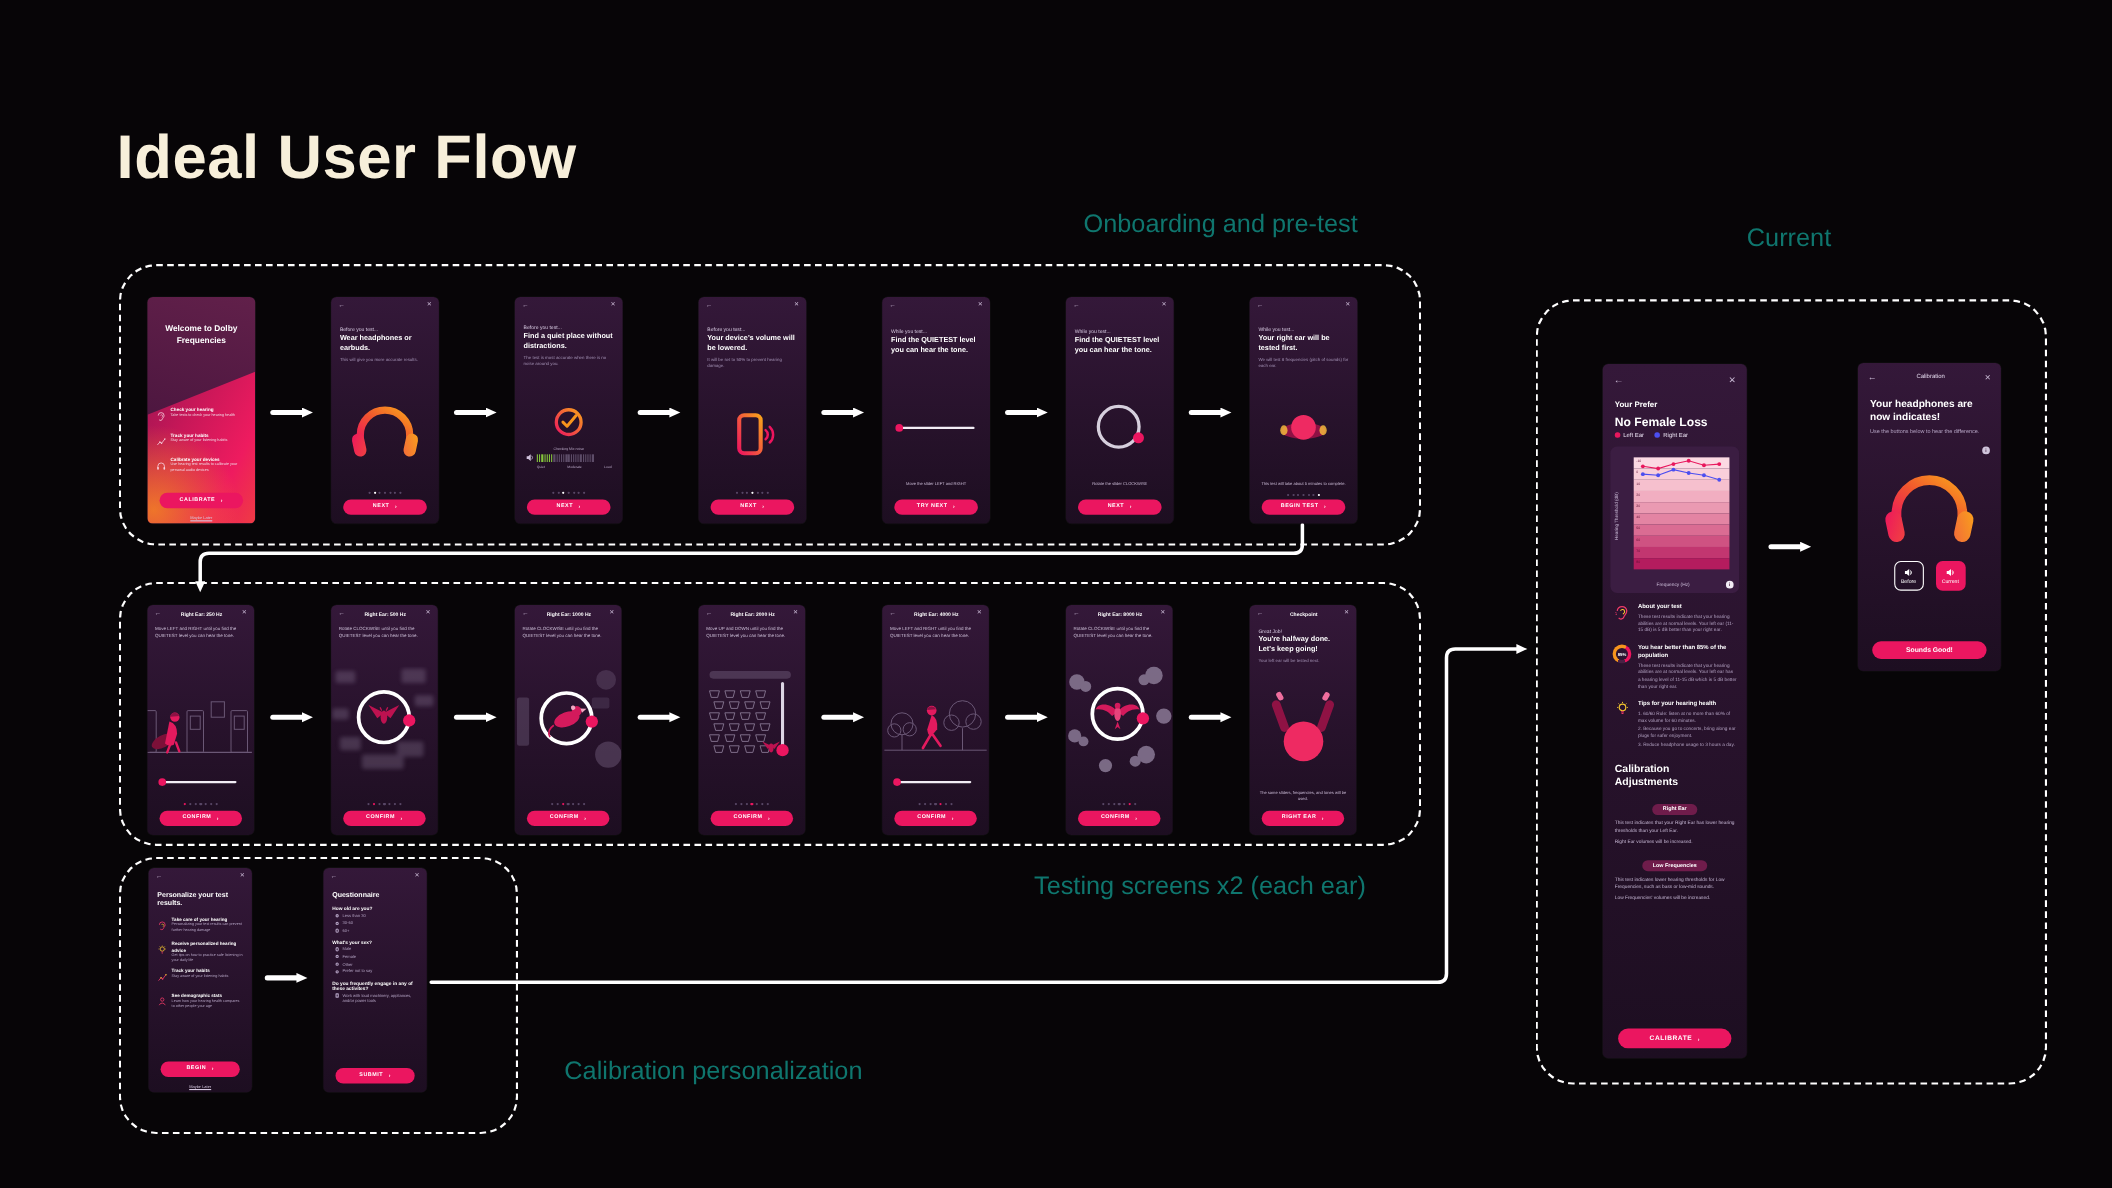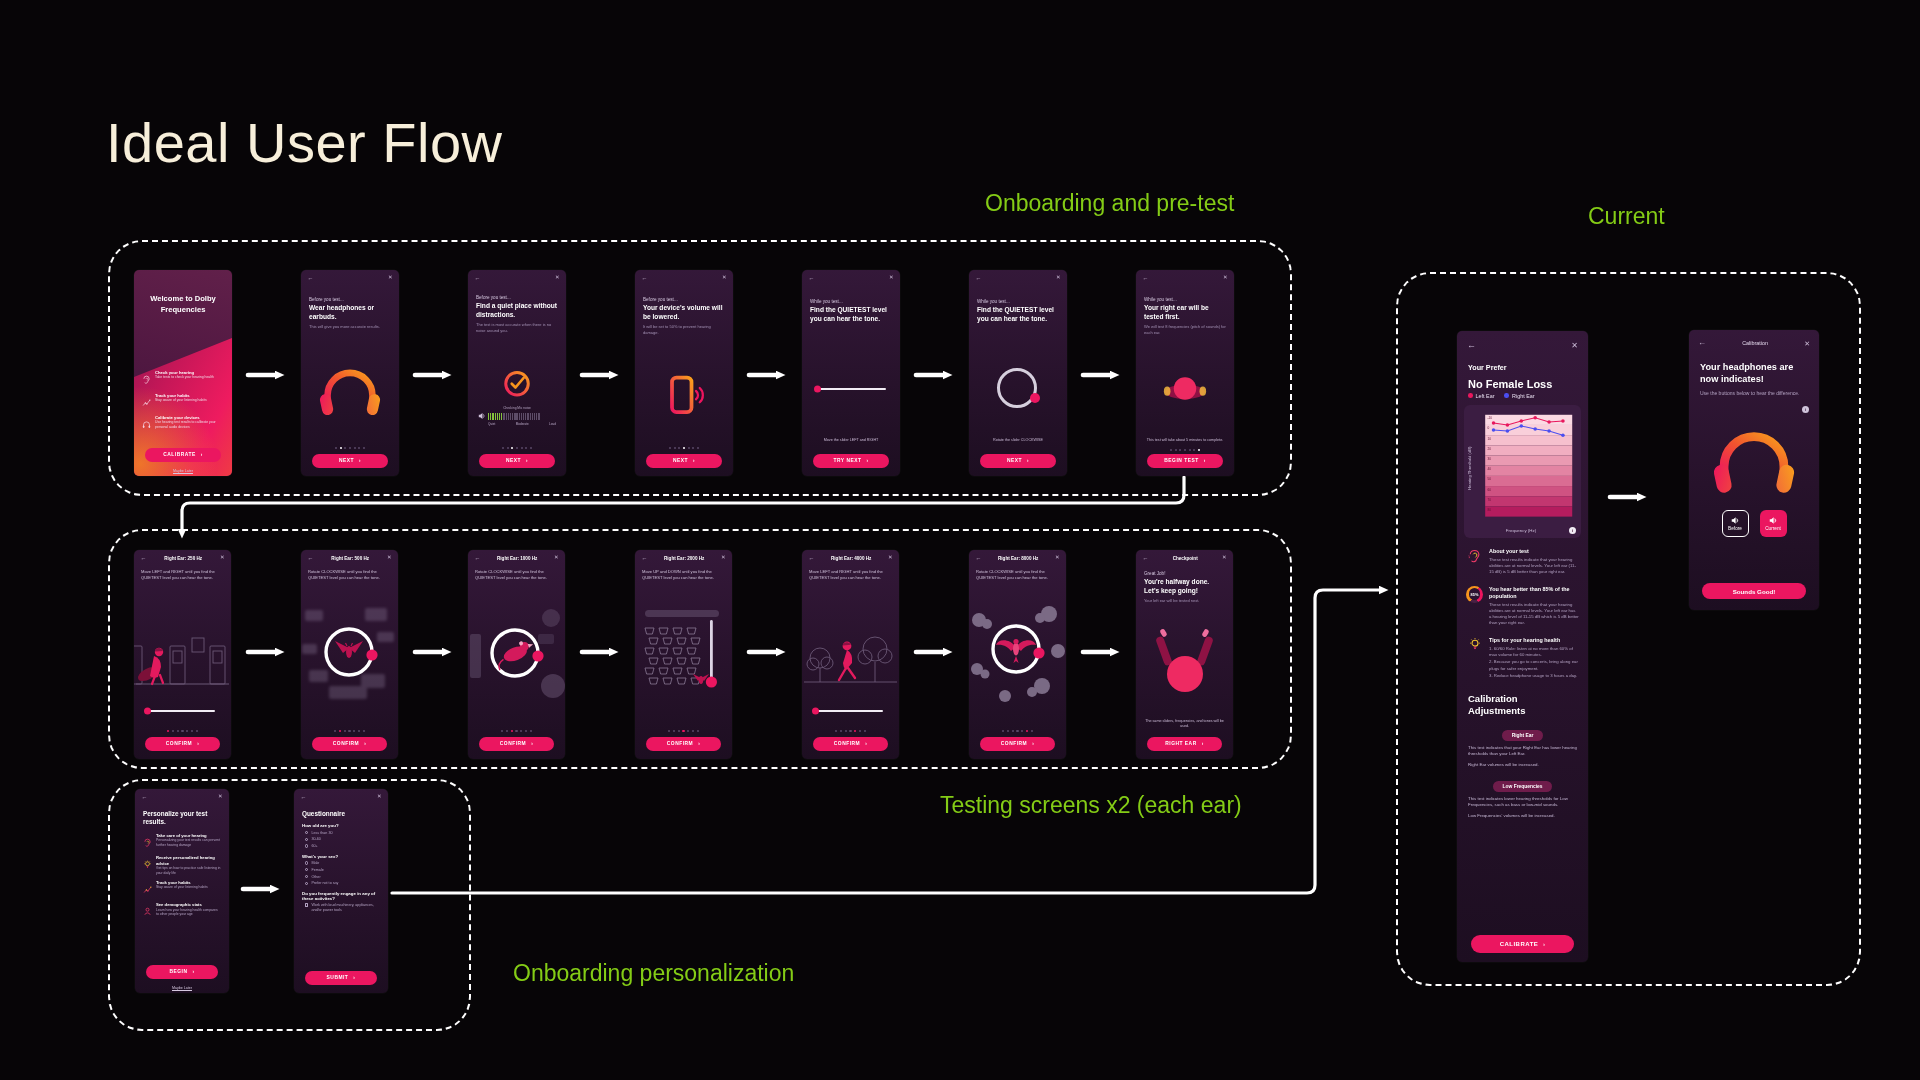--- a/index.html
+++ b/index.html
@@ -1,20 +1,20 @@
 <!DOCTYPE html>
 <html><head>
 <meta charset="utf-8">
 <style>
   *{margin:0;padding:0;box-sizing:border-box}
   html,body{background:#070507}
   body{width:1920px;height:1080px;position:relative;overflow:hidden;font-family:"Liberation Sans",sans-serif;color:#fff}
   .abs{position:absolute}
-  .main-title{position:absolute;left:106px;top:110px;font-size:56px;font-weight:400;color:#f7efda;letter-spacing:.5px}
-  .sec-label{position:absolute;font-size:23px;color:#84cc16;font-weight:400}
+  .main-title{position:absolute;left:106px;top:110px;font-size:56px;font-weight:700;color:#f7efda;letter-spacing:.5px}
+  .sec-label{position:absolute;font-size:23px;color:#0f766e;font-weight:400}
   .dash-box{position:absolute;border:2.5px dashed #fff;border-radius:34px}
   #flow-arrows{position:absolute;left:0;top:0;pointer-events:none}
 
   
   .phone{position:absolute;border-radius:5px;overflow:hidden;background:linear-gradient(180deg,#341839 0%,#27122b 55%,#1d0e21 100%);box-shadow:0 0 0 .5px rgba(255,255,255,.05)}
   .p-nav{display:flex;justify-content:space-between;align-items:center;padding:5px 6.5px 0;color:#c9b9d4}
   .p-nav .bk{font-size:6px;line-height:1}
   .p-nav .cl{font-size:5.5px;line-height:1}
   .p-nav .nt{font-size:4.6px;font-weight:700;color:#fff}
   .eyebrow{margin:8px 8px 2px;font-size:4.6px;color:#d6c8e0}
@@ -110,21 +110,21 @@
   .ab.current{background:#eb1660;color:#fff}
   .cta{position:absolute;left:13px;right:13px;bottom:11px;height:16px;border-radius:8px;background:#eb1660;display:flex;align-items:center;justify-content:center;font-size:6.2px;font-weight:700}
 </style>
 </head>
 <body>
 
 <h1 class="main-title">Ideal User Flow</h1>
 <div class="sec-label" style="left:985px;top:190px">Onboarding and pre-test</div>
 <div class="sec-label" style="left:1588px;top:203px">Current</div>
 <div class="sec-label" style="left:940px;top:792px">Testing screens x2 (each ear)</div>
-<div class="sec-label" style="left:513px;top:960px">Onboarding personalization</div>
+<div class="sec-label" style="left:513px;top:960px">Calibration personalization</div>
 
 <div class="dash-box" style="left:108px;top:240px;width:1184px;height:256px"></div>
 <div class="dash-box" style="left:108px;top:529px;width:1184px;height:240px"></div>
 <div class="dash-box" style="left:108px;top:779px;width:363px;height:252px"></div>
 <div class="dash-box" style="left:1396px;top:272px;width:465px;height:714px"></div>
 
 <svg id="flow-arrows" width="1920" height="1080" viewBox="0 0 1920 1080">
   <defs>
     <marker id="ah" markerWidth="14" markerHeight="14" refX="1.5" refY="4.5" orient="auto" markerUnits="userSpaceOnUse">
       <path d="M0 0 L10 4.5 L0 9 z" fill="#fff"></path>

